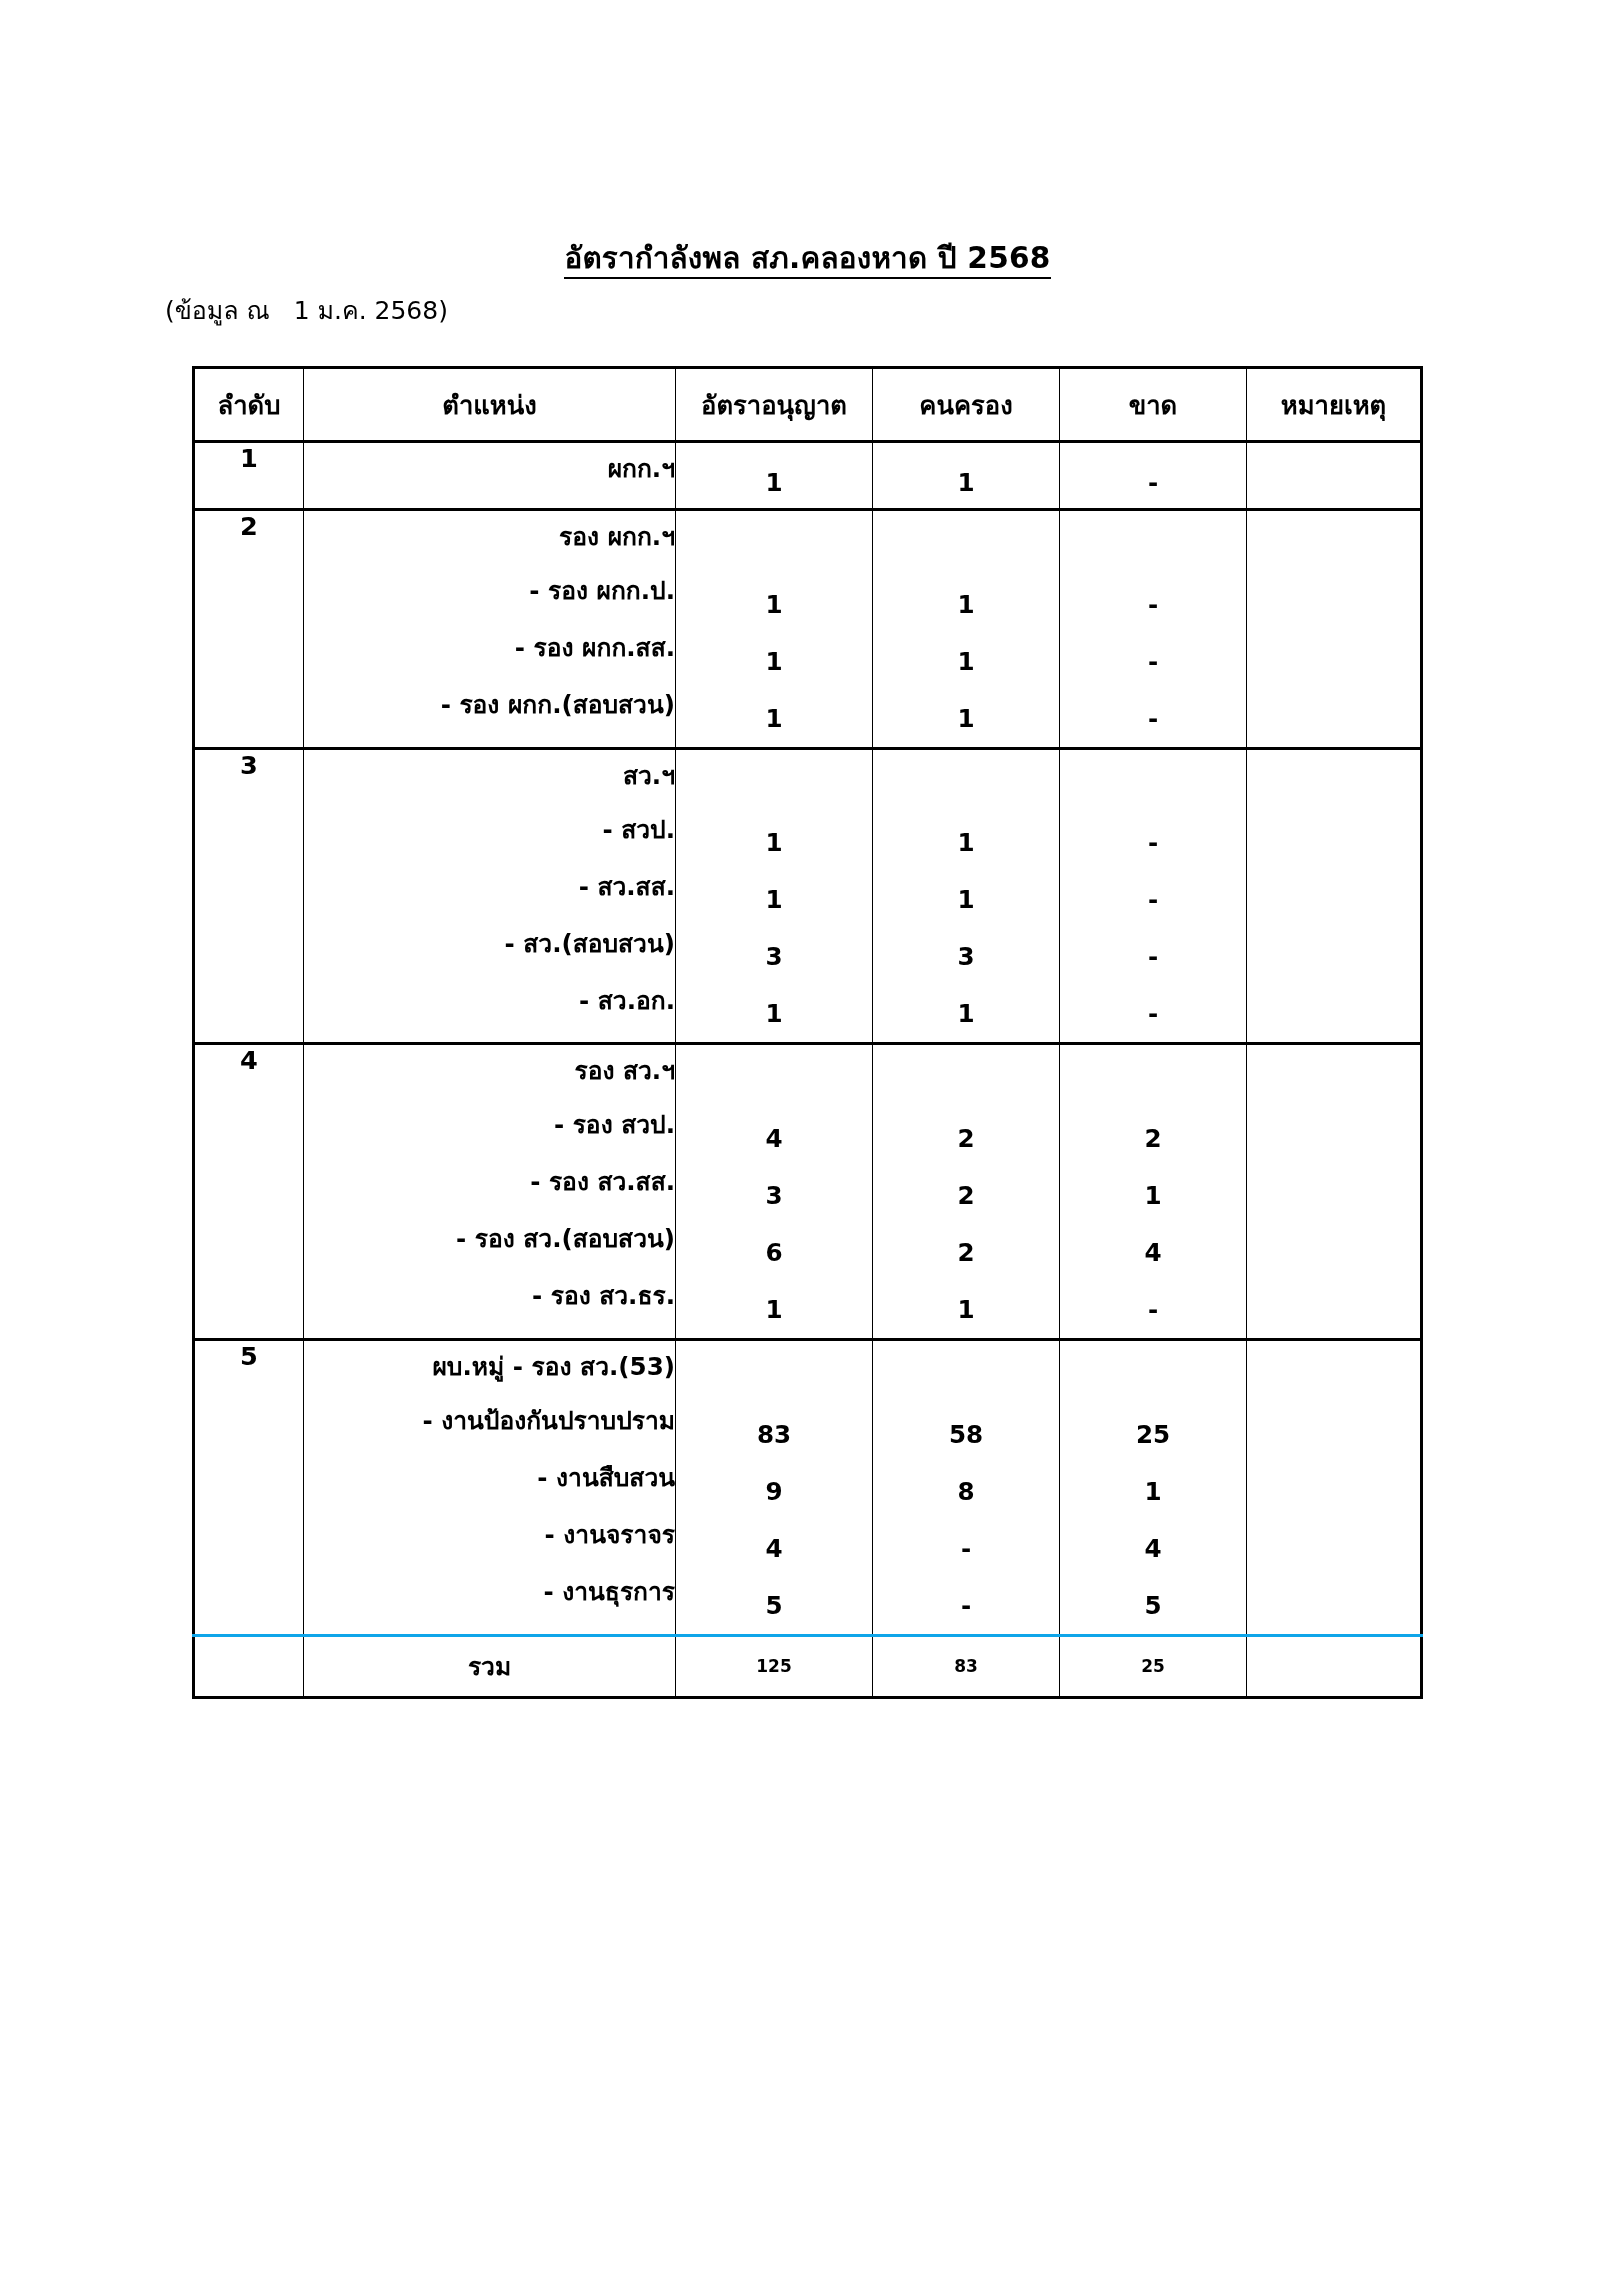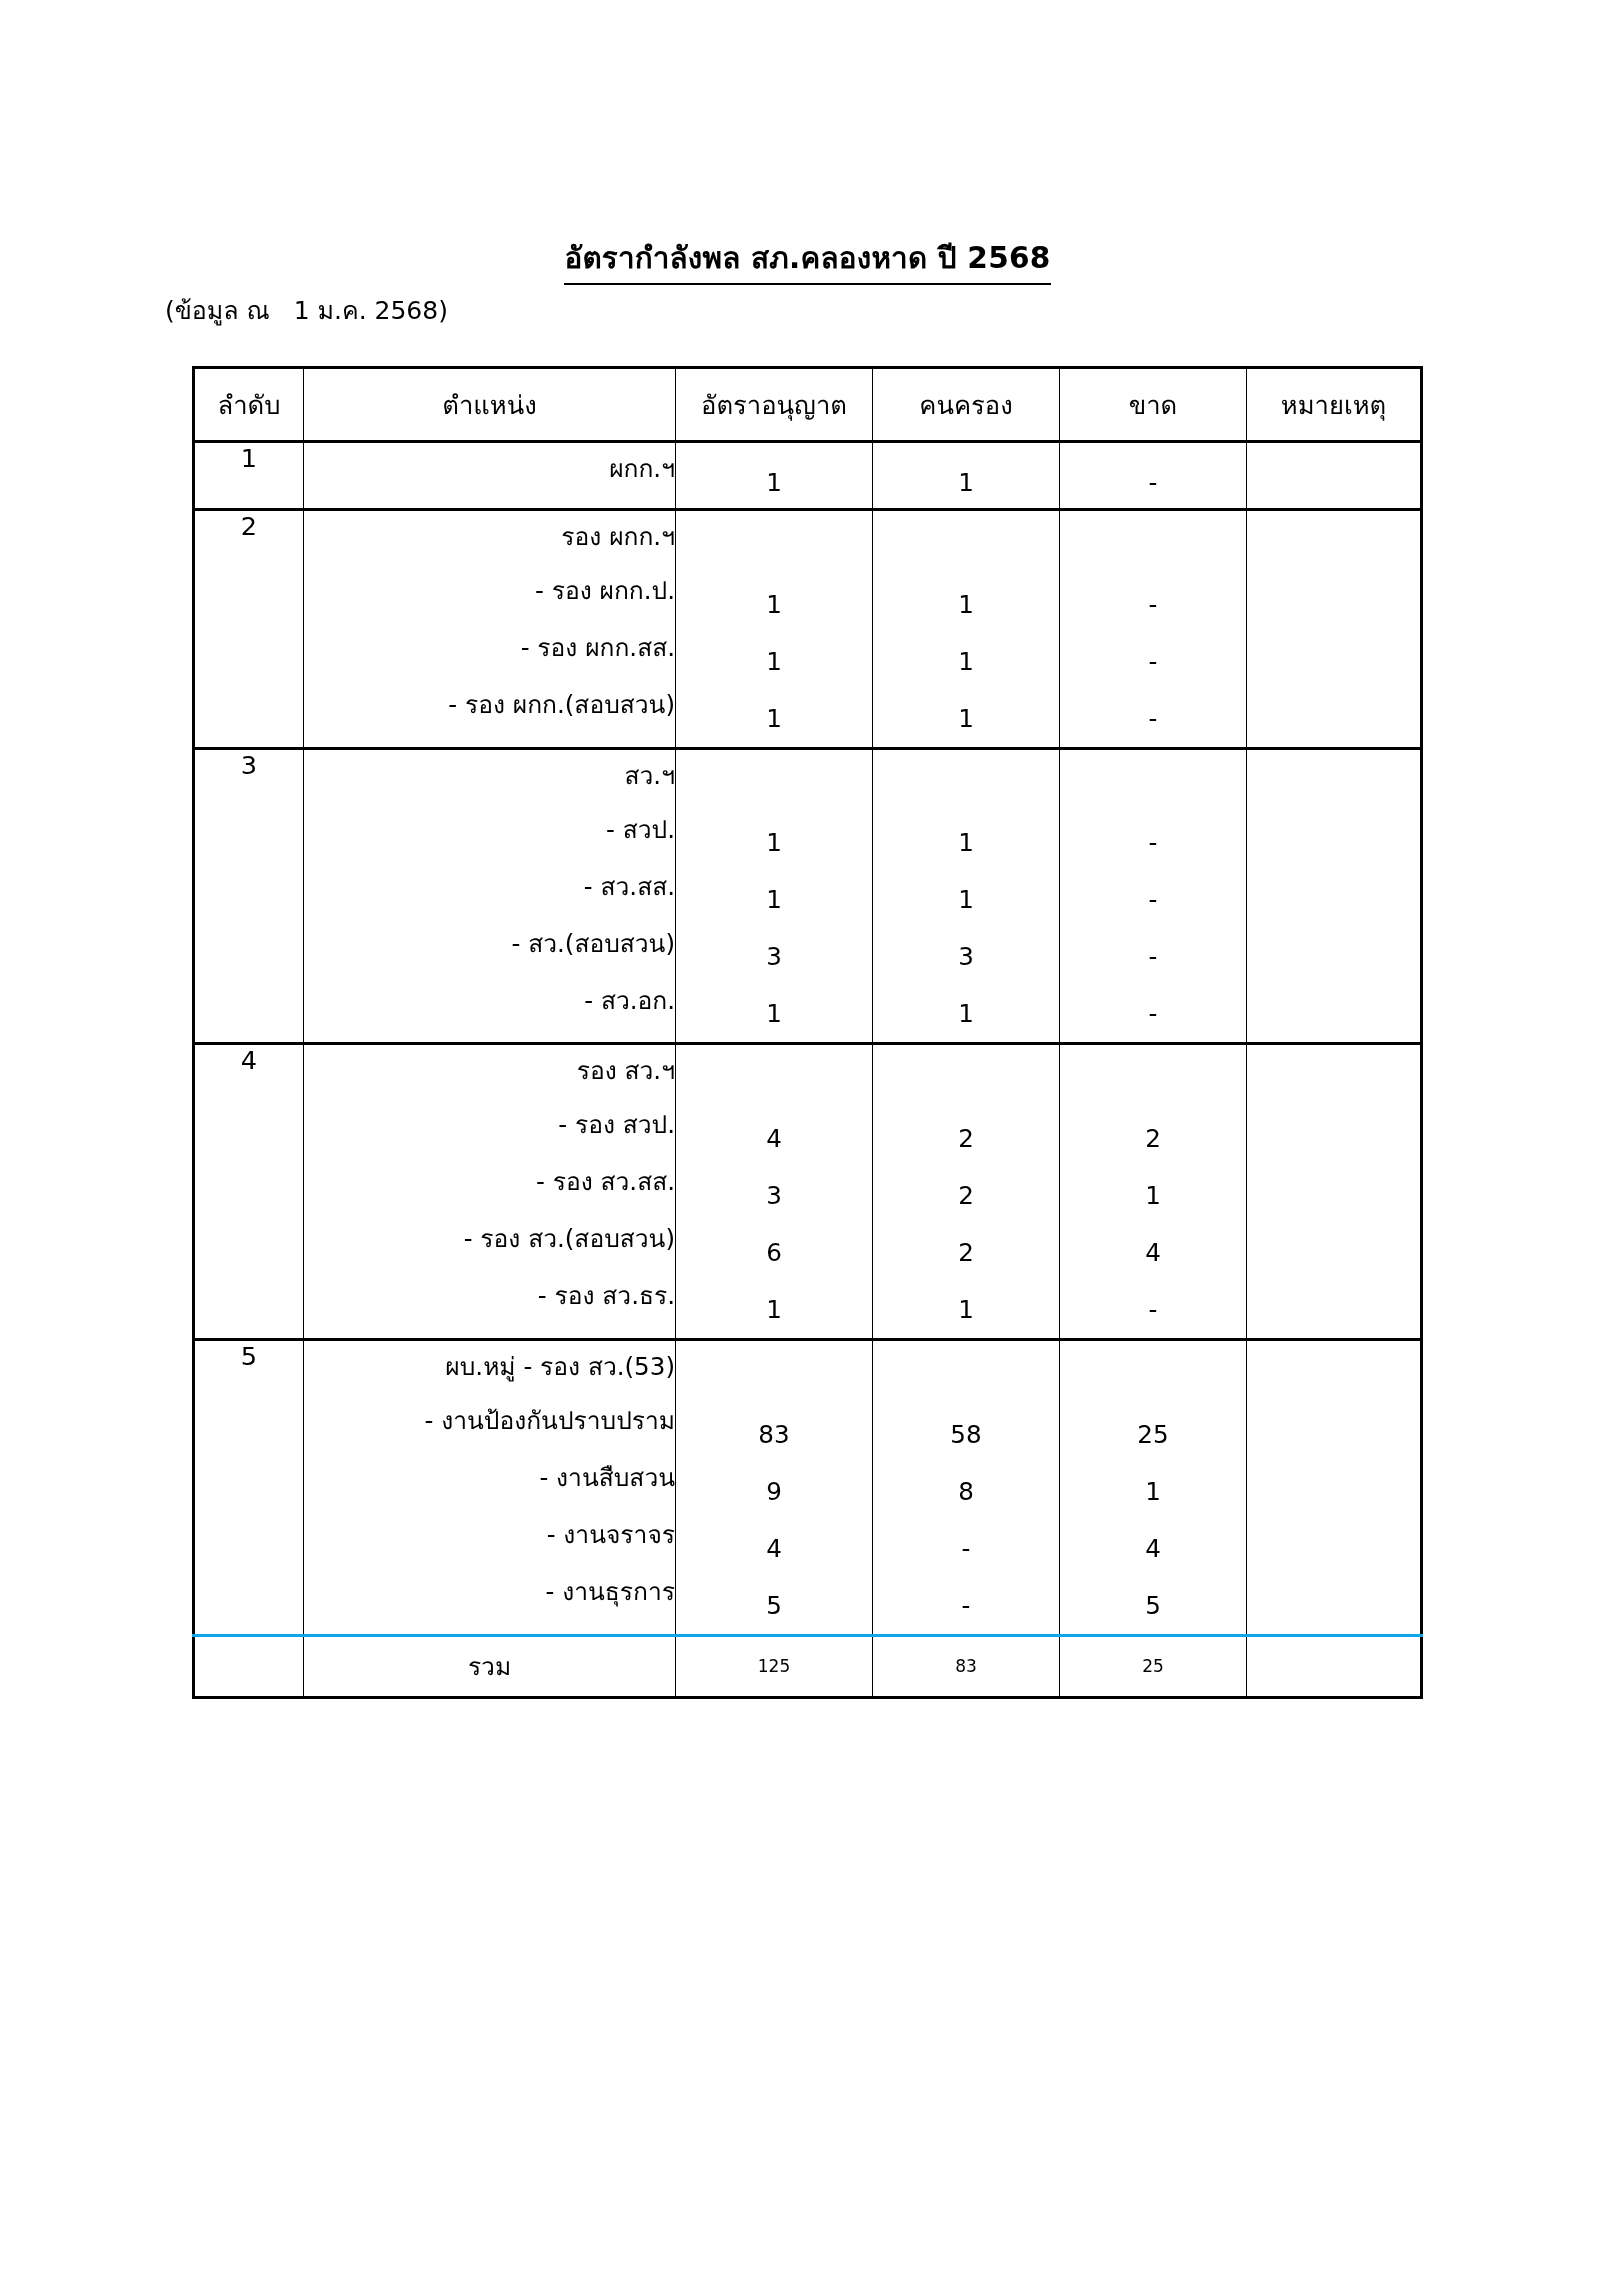--- a/index.html
+++ b/index.html
@@ -28,21 +28,21 @@
     left: 0;
     top: 234px;
     width: 1615px;
     text-align: center;
     font-size: 29.6px;
     font-weight: bold;
     letter-spacing: 0.2px;
   }
   .doc-title span {
     border-bottom: 2px solid #000;
-    padding-bottom: 8px;
+    padding-bottom: 2px;
   }
 
   
   .doc-subtitle {
     position: absolute;
     left: 165px;
     top: 290px;
     font-size: 25px;
     white-space: pre;
   }
@@ -65,21 +65,21 @@
   table.roster col.c-allow { width: 197px; }
   table.roster col.c-held  { width: 187px; }
   table.roster col.c-short { width: 187px; }
   table.roster col.c-note  { width: 175px; }
 
   table.roster td,
   table.roster th {
     border: 1.5px solid #000;
     padding: 0;
     vertical-align: top;
-    font-weight: normal;
+    font-weight: bold;
   }
   
   table.roster { border: 3px solid #000; }
   tr.block-start > td { border-top: 3px solid #000; }
   tr.head-row > th { border-bottom: 3px solid #000; height: 71px; vertical-align: middle; text-align: center; font-size: 25.6px; }
   tr.total-row > td { border-top: 3px solid #0ea5e9; border-bottom: 3px solid #000; height: 59px; vertical-align: middle; }
 
   td.num-cell   { text-align: center; vertical-align: top; padding-top: 15.8px; font-size: 25.6px; }
   td.pos-cell   { text-align: right;  padding: 13.8px 0 17.7px 15.8px; }
   td.val-cell   { text-align: center; padding: 0; }

